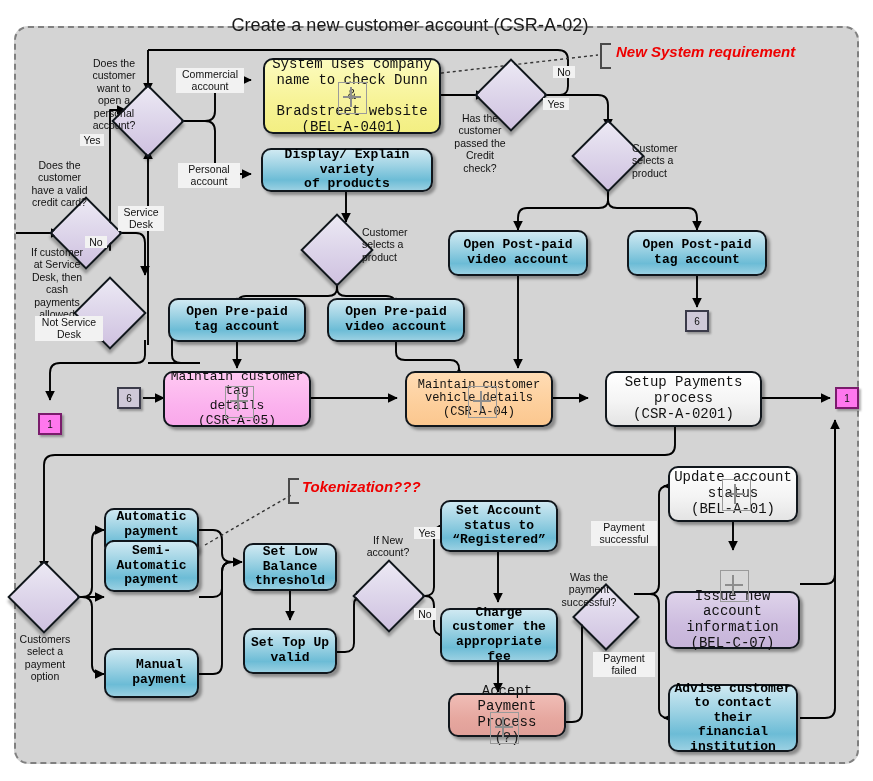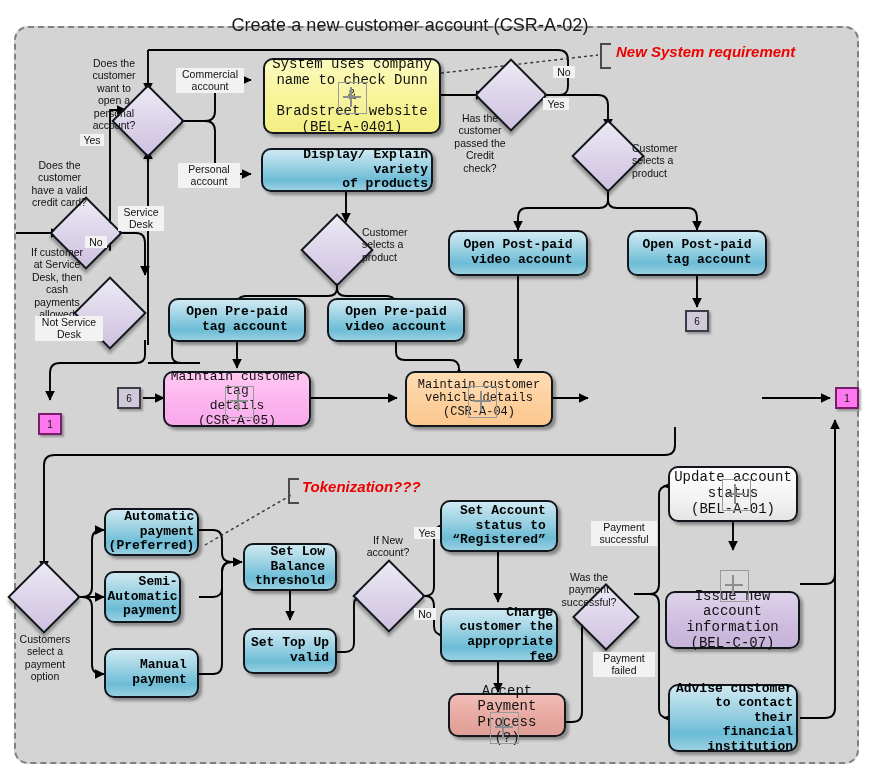--- a/index.html
+++ b/index.html
@@ -8,21 +8,21 @@
   #canvas-bg{position:absolute;left:14px;top:26px;width:845px;height:738px;
     background:#d4d4d4;border:2px dashed #808080;border-radius:14px;box-sizing:border-box;}
   #diagram-title{position:absolute;left:200px;top:15px;width:420px;text-align:center;
     font-size:18px;color:#1a1a1a;letter-spacing:.1px;white-space:nowrap;}
   svg#wires{position:absolute;left:0;top:0;width:873px;height:781px;pointer-events:none;}
   .node{position:absolute;box-sizing:border-box;display:flex;align-items:center;
     justify-content:center;text-align:center;border:2px solid #10161c;border-radius:10px;
     box-shadow:3px 3px 3px rgba(0,0,0,.35);line-height:1.12;}
   .node span{display:block;padding:0 3px;font-family:Liberation Mono, monospace;}
   .proc-blue{background:linear-gradient(180deg,#cfe9f2 0%,#9fd3e4 38%,#6cbcd6 75%,#9ad0e2 100%);
-    font-weight:bold;font-size:13px;color:#000;text-align:right;}
+    font-weight:bold;font-size:13px;color:#000;}
   .proc-yellow{background:linear-gradient(180deg,#fcfbbe 0%,#f7f398 55%,#f3ef82 100%);
     font-size:14px;color:#111;}
   .proc-pink{background:linear-gradient(180deg,#ffc8f2 0%,#fbb3ee 60%,#f9a8ea 100%);
     font-size:13px;color:#111;}
   .proc-orange{background:linear-gradient(180deg,#ffdcb4 0%,#fdcf9c 60%,#fbc78f 100%);
     font-size:12px;color:#111;}
   .proc-white{background:linear-gradient(180deg,#ffffff 0%,#f4f4f4 55%,#e4e4e4 100%);
     font-size:14px;color:#111;}
   .proc-purple{background:linear-gradient(180deg,#ded3ea 0%,#cdbcdf 60%,#c6b4d9 100%);
     font-size:14px;color:#111;margin-top:36px;}
@@ -199,28 +199,33 @@
   </div>
   <div class="cursor-mark" style="left:225px;top:386px;"></div>
 
   <div class="node proc-orange" style="left:405px;top:371px;width:148px;height:56px;">
     <span style="white-space: pre-line;">Maintain customer
 vehicle details
 (CSR-A-04)</span>
   </div>
   <div class="cursor-mark" style="left:468px;top:386px;"></div>
 
+  <div class="node proc-white" style="left:605px;top:371px;width:157px;height:56px;">
+    <span style="white-space: pre-line;">Setup Payments
+process
+(CSR-A-0201)</span>
+  </div>
 
   <div class="node proc-blue" style="left:104px;top:508px;width:95px;height:48px;">
     <span style="white-space: pre-line;">Automatic
 payment
 (Preferred)</span>
   </div>
 
-  <div class="node proc-blue" style="left:104px;top:571px;width:77px;height:52px;">
+  <div class="node proc-blue" style="left:104px;top:540px;width:95px;height:52px;">
     <span style="white-space: pre-line;">Semi-
 Automatic
 payment</span>
   </div>
 
   <div class="node proc-blue" style="left:104px;top:648px;width:95px;height:50px;padding-left:16px;">
     <span style="white-space: pre-line;">Manual
 payment</span>
   </div>
 

